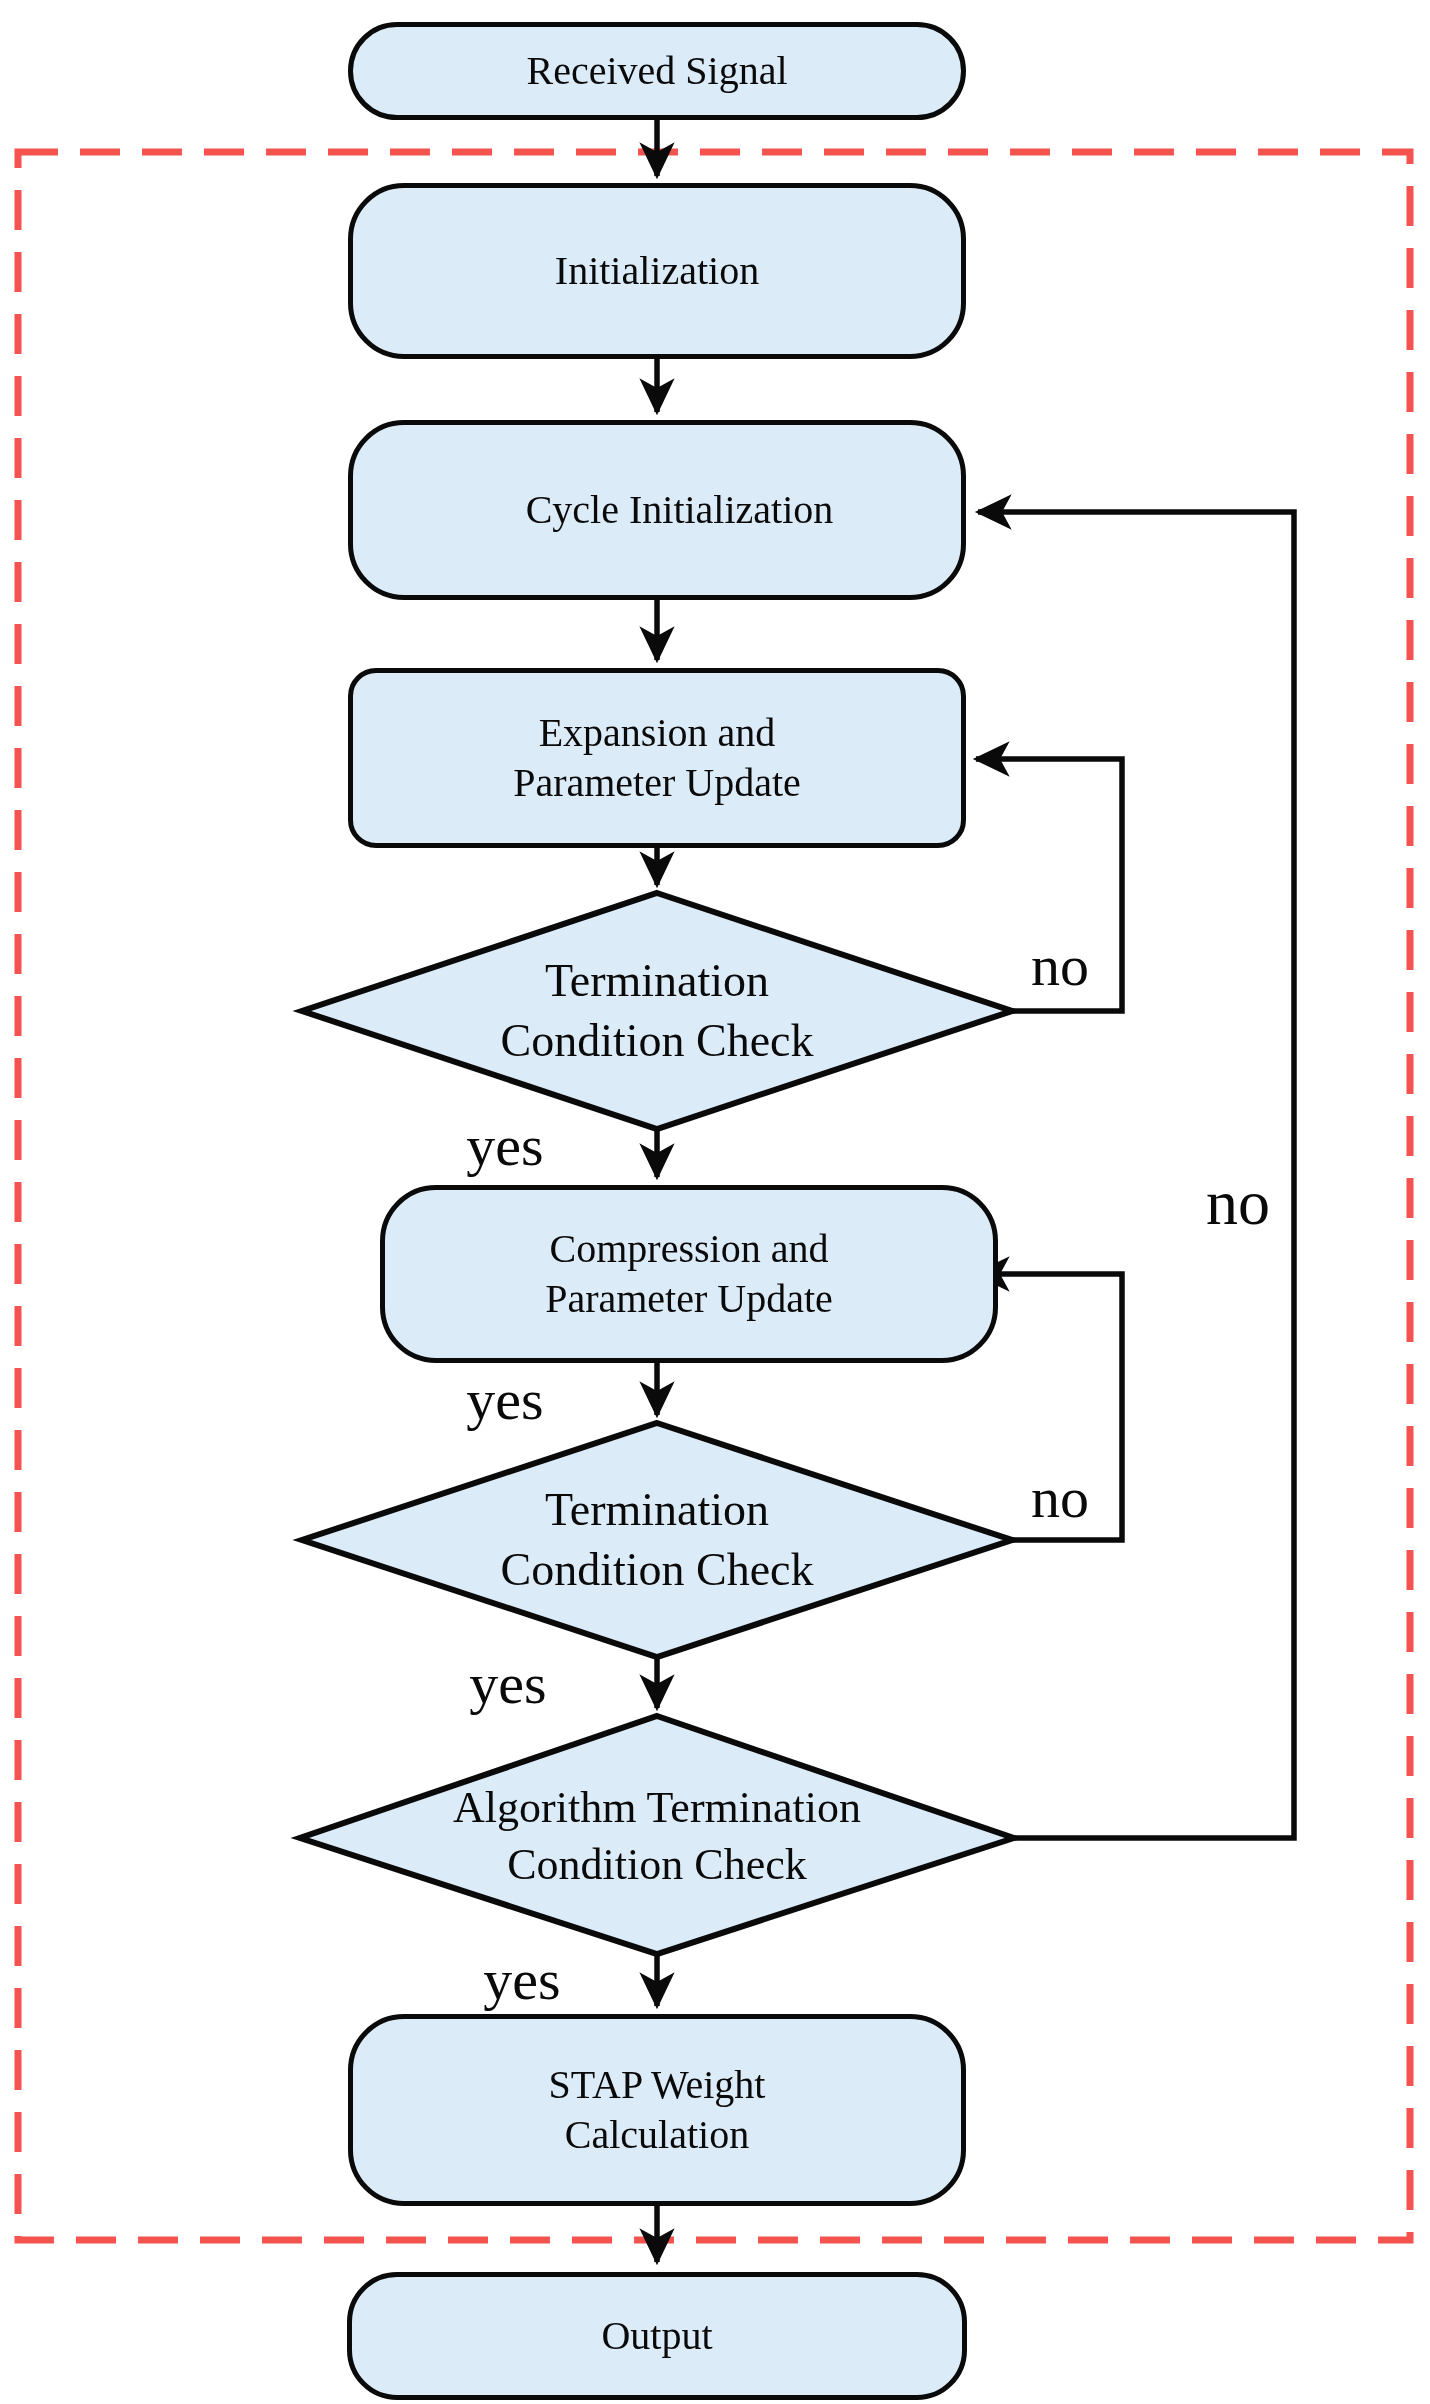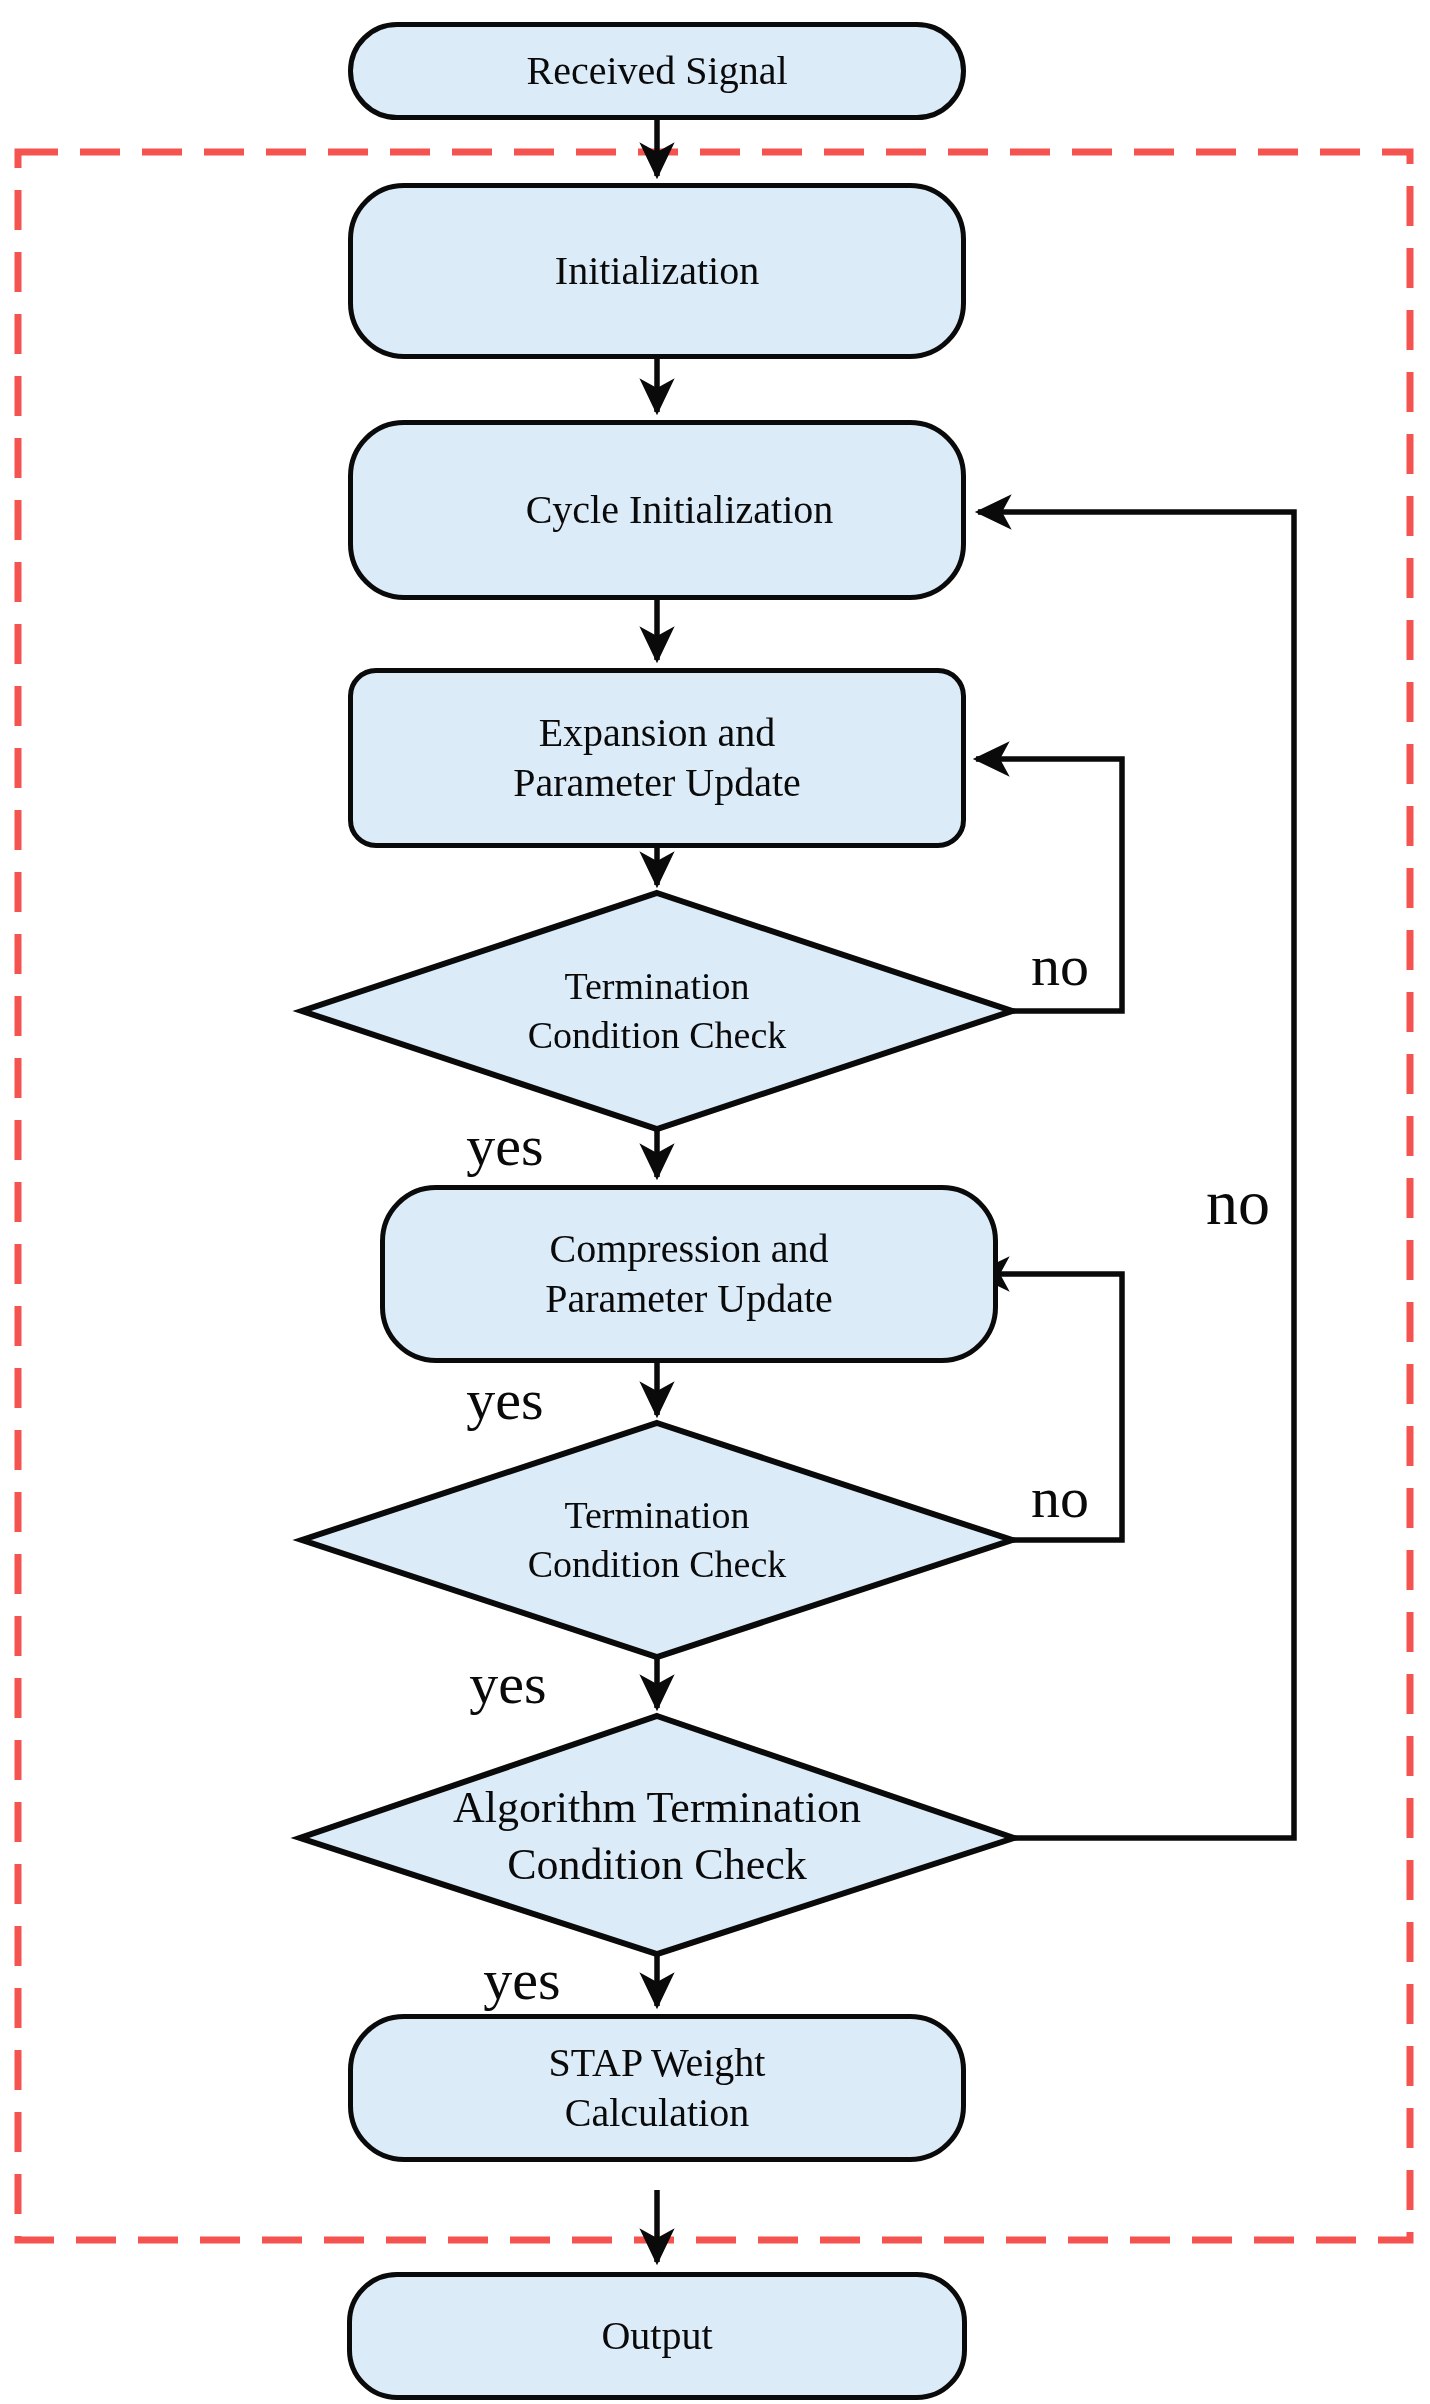--- a/index.html
+++ b/index.html
@@ -54,21 +54,21 @@
     white-space: pre-line;
     font-size: 40px;
     line-height: 1.25;
     z-index: 2;
   }
   .diamond-label {
     position: absolute;
     transform: translate(-50%, -50%);
     text-align: center;
     white-space: pre-line;
-    font-size: 38px;
+    font-size: 46px;
     line-height: 1.3;
     z-index: 2;
   }
   .diamond-label.small { font-size: 44px; }
   .edge-label {
     position: absolute;
     transform: translate(-50%, -50%);
     font-size: 58px;
     line-height: 1;
     z-index: 2;
@@ -123,21 +123,21 @@
   <div class="node" style="left:348px; top:668px; width:618px; height:180px; border-radius:28px;">
     <span>Expansion and
 Parameter Update</span>
   </div>
 
   <div class="node" style="left:348px; top:1185px; width:618px; height:178px; border-radius:56px;margin-left:32px;">
     <span>Compression and
 Parameter Update</span>
   </div>
 
-  <div class="node" style="left:348px; top:2014px; width:618px; height:148px; border-radius:56px;">
+  <div class="node" style="left:348px; top:2014px; width:618px; height:192px; border-radius:56px;">
     <span>STAP Weight
 Calculation</span>
   </div>
 
   <div class="node" style="left:347px; top:2272px; width:620px; height:128px; border-radius:50px;">
     <span>Output</span>
   </div>
 
   <div class="diamond-label" style="left:657px; top:1011px;">Termination
 Condition Check</div>

